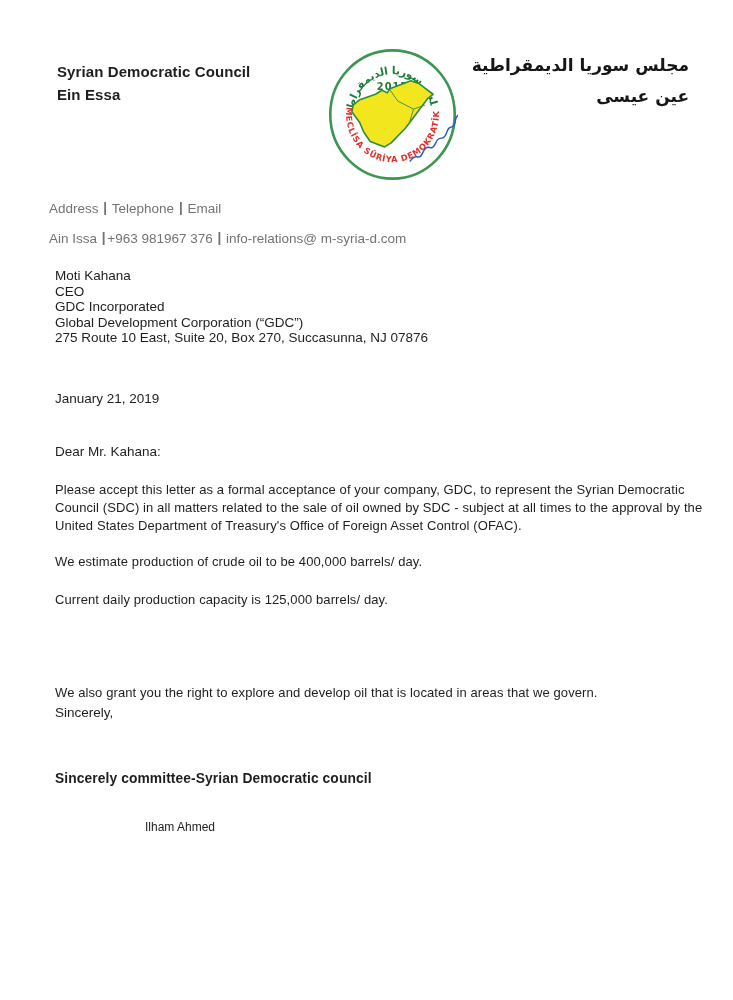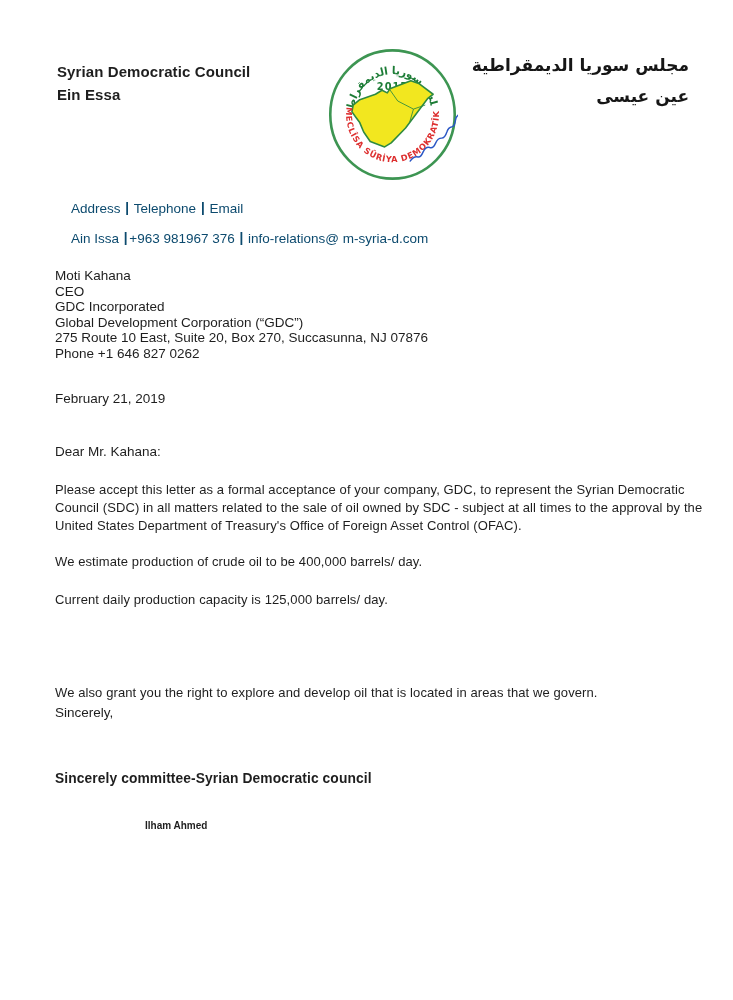--- a/index.html
+++ b/index.html
@@ -5,30 +5,30 @@
   html,body{margin:0;padding:0;background:#ffffff;}
   .page{
     position:relative;width:733px;height:832px;background:#ffffff;
     font-family:"Liberation Sans", sans-serif;color:#1e1e1e;overflow:hidden;
   }
   .abs{position:absolute;}
   .hdr-left{top:60px;left:57px;font-size:15px;font-weight:bold;line-height:23px;letter-spacing:.1px;}
   .hdr-right{top:50px;right:44px;text-align:right;direction:rtl;
     font-family:"DejaVu Sans", sans-serif;font-size:17px;font-weight:bold;line-height:31px;color:#161616;}
   .logo-box{top:47px;left:327px;width:131px;height:135px;}
-  .contact{left:71px;font-size:13.5px;line-height:22px;color:#0c4a6e;}
+  .contact{left:49px;font-size:13.5px;line-height:22px;color:#737373;}
   .contact .sep{font-size:19px;font-weight:500;vertical-align:-2px;padding:0 4px;line-height:0;}
   .contact .sep.tight{padding:0 1px 0 4px;}
   .recipient{top:268px;left:55px;font-size:13.5px;line-height:15.6px;}
   .dateline{top:391px;left:55px;font-size:13.5px;}
   .salutation{top:444px;left:55px;font-size:13.5px;}
   .bodypara{left:55px;width:655px;font-size:13px;line-height:18px;letter-spacing:.1px;}
   .closing{top:705px;left:55px;font-size:13.5px;}
   .signoff{top:771px;left:55px;font-size:13.8px;font-weight:bold;letter-spacing:.1px;}
-  .signer{top:820px;left:145px;font-size:10px;font-weight:bold;}
+  .signer{top:820px;left:145px;font-size:12px;font-weight:normal;}
   .stamp-box{top:828px;left:60px;width:260px;height:172px;}
   svg text{font-family:"DejaVu Sans", sans-serif;}
 </style>
 </head>
 <body>
 
 <div class="page">
 
   <div class="abs hdr-left">
     <div>Syrian Democratic Council</div>
@@ -69,24 +69,23 @@
   <div class="abs contact" style="top:228px;">
     <span>Ain Issa</span><span class="sep tight">I</span><span>+963 981967 376</span><span class="sep">I</span><span>info-relations@ m-syria-d.com</span>
   </div>
 
   <div class="abs recipient">
     <div>Moti Kahana</div>
     <div>CEO</div>
     <div>GDC Incorporated</div>
     <div>Global Development Corporation (“GDC”)</div>
     <div>275 Route 10 East, Suite 20, Box 270, Succasunna, NJ 07876</div>
-    <div>Phone +1 646 827 0262</div>
   </div>
 
-  <div class="abs dateline">February 21, 2019</div>
+  <div class="abs dateline">January 21, 2019</div>
 
   <div class="abs salutation">Dear Mr. Kahana:</div>
 
   <div class="abs bodypara" style="top:481px;">Please accept this letter as a formal acceptance of your company, GDC, to represent the Syrian Democratic Council (SDC) in all matters related to the sale of oil owned by SDC -  subject at all times to the approval by the United States Department of Treasury's Office of Foreign Asset Control (OFAC).</div>
   <div class="abs bodypara" style="top:553px;">We estimate production of crude oil to be 400,000 barrels/ day.</div>
   <div class="abs bodypara" style="top:591px;">Current daily production capacity is 125,000 barrels/ day.</div>
   <div class="abs bodypara" style="top:668px;margin-top:16px;">We also grant you the right to explore and develop oil that is located in areas that we govern.</div>
 
   <div class="abs closing">Sincerely,</div>
   <div class="abs signoff">Sincerely committee-Syrian Democratic council</div>

